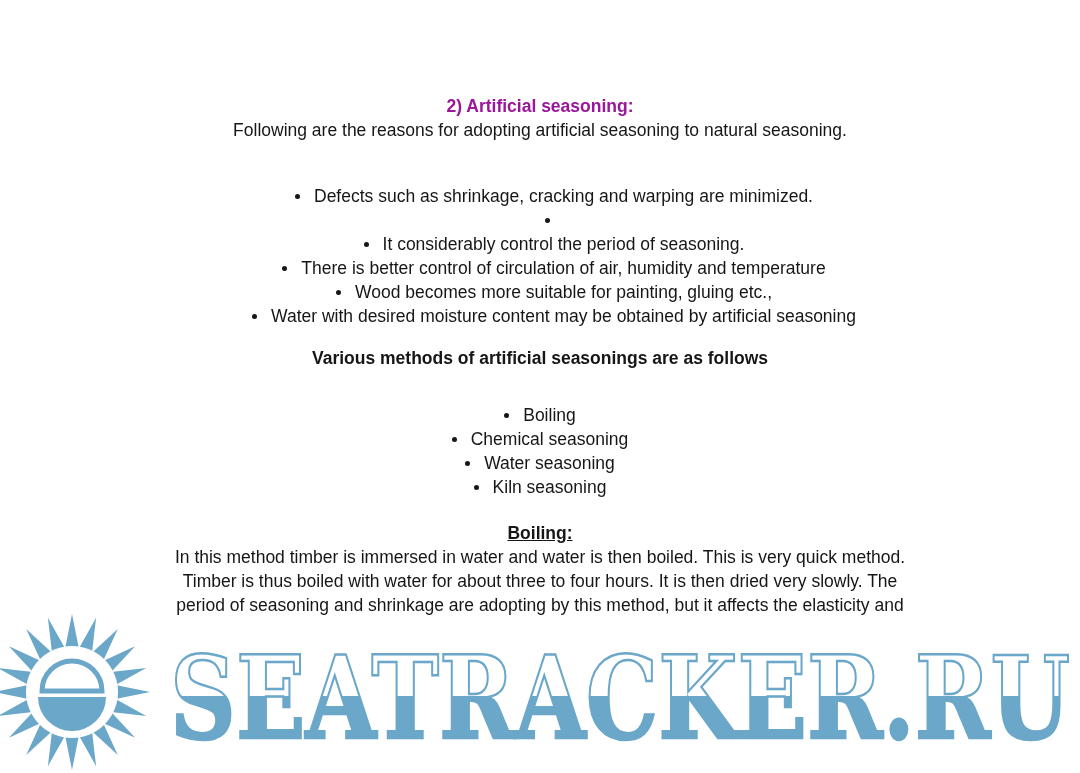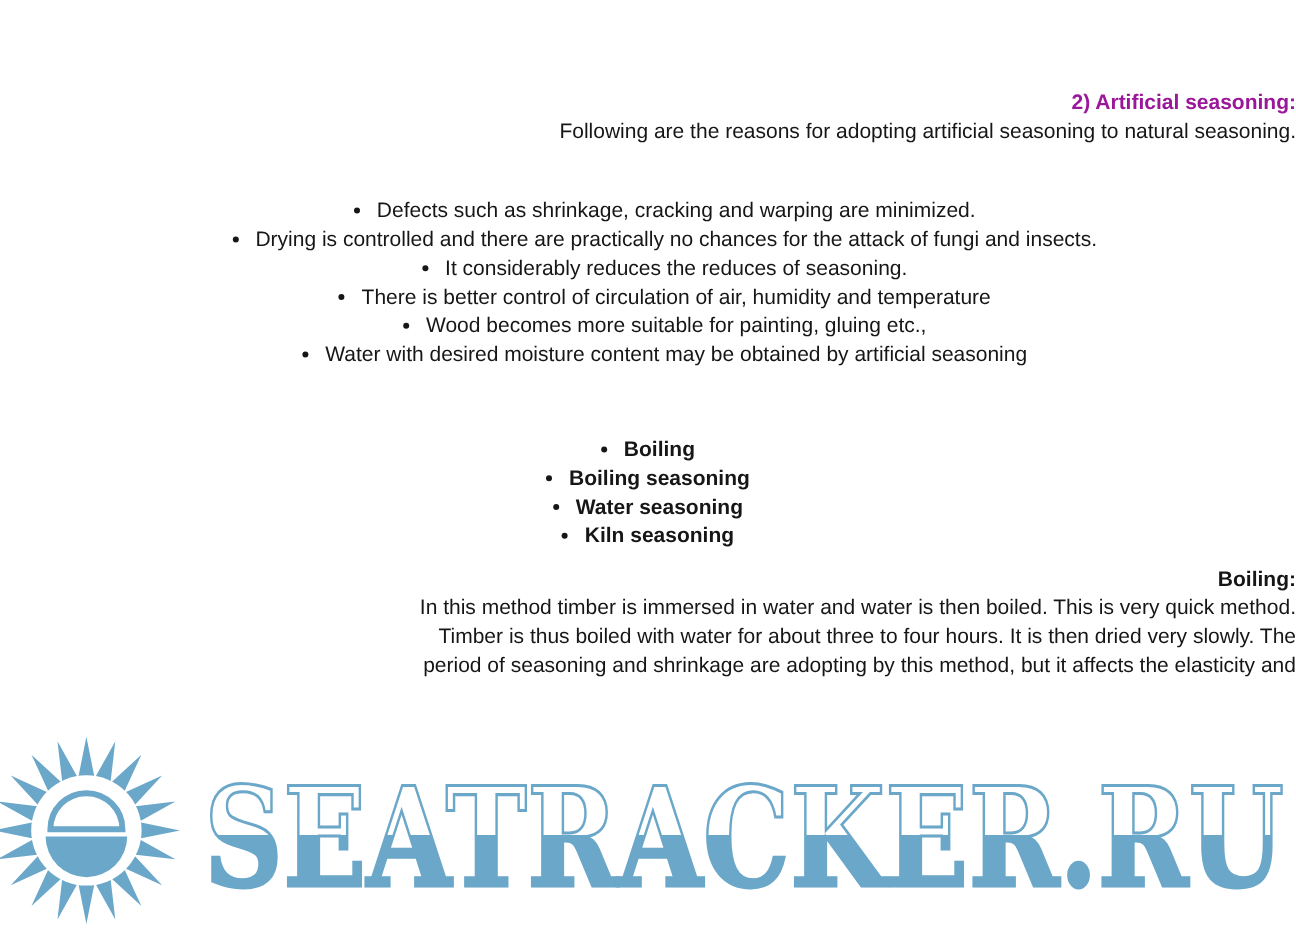--- a/index.html
+++ b/index.html
@@ -17,37 +17,37 @@
     position: absolute;
     left: 0;
     top: 605px;
     width: 1080px;
     height: 168px;
     z-index: 0;
   }
   .content {
     position: relative;
     z-index: 1;
-    padding-top: 73px;
-    text-align: right;
+    padding-top: 94px;
+    text-align: center;
     font-size: 17.5px;
     line-height: 24px;
   }
   .doc-heading {
     font-weight: bold;
     color: var(--color-heading, #9a169a);
   }
   .section-heading {
     font-weight: bold;
   }
   .bullet-list { list-style: none; }
   .bullet-list.reasons { margin-top: 42px; margin-left: 28px; }
-  .bullet-list.methods { margin-top: 55px; font-weight: bold; }
+  .bullet-list.methods { margin-top: 33px; }
   .section-heading.methods-heading { margin-top: 18px; }
-  .section-heading.boiling-heading { margin-top: 12px; }
+  .section-heading.boiling-heading { margin-top: 22px; text-decoration: underline; }
   .bullet-line {
     display: flex;
     justify-content: center;
     align-items: center;
     height: 24px;
   }
   .bullet-dot {
     display: inline-block;
     width: 5px;
     height: 5px;
@@ -87,56 +87,56 @@
 
     <ul class="bullet-list reasons">
 
         <li class="bullet-line">
           <span class="bullet-dot"></span>
           <span>Defects such as shrinkage, cracking and warping are minimized.</span>
         </li>
 
         <li class="bullet-line">
           <span class="bullet-dot"></span>
-          <span>Drying is controlled and there are practically no chances for the attack of fungi and insects.</span>
         </li>
 
 
         <li class="bullet-line">
           <span class="bullet-dot"></span>
-          <span>It considerably reduces the reduces of seasoning.</span>
+          <span>It considerably control the period of seasoning.</span>
         </li>
 
         <li class="bullet-line">
           <span class="bullet-dot"></span>
           <span>There is better control of circulation of air, humidity and temperature</span>
         </li>
 
         <li class="bullet-line">
           <span class="bullet-dot"></span>
           <span>Wood becomes more suitable for painting, gluing etc.,</span>
         </li>
 
         <li class="bullet-line">
           <span class="bullet-dot"></span>
           <span>Water with desired moisture content may be obtained by artificial seasoning</span>
         </li>
       </ul>
 
+    <div class="section-heading methods-heading">Various methods of artificial seasonings are as follows</div>
 
     <ul class="bullet-list methods">
 
         <li class="bullet-line">
           <span class="bullet-dot"></span>
           <span>Boiling</span>
         </li>
 
         <li class="bullet-line">
           <span class="bullet-dot"></span>
-          <span>Boiling seasoning</span>
+          <span>Chemical seasoning</span>
         </li>
 
 
         <li class="bullet-line">
           <span class="bullet-dot"></span>
           <span>Water seasoning</span>
         </li>
 
         <li class="bullet-line">
           <span class="bullet-dot"></span>

